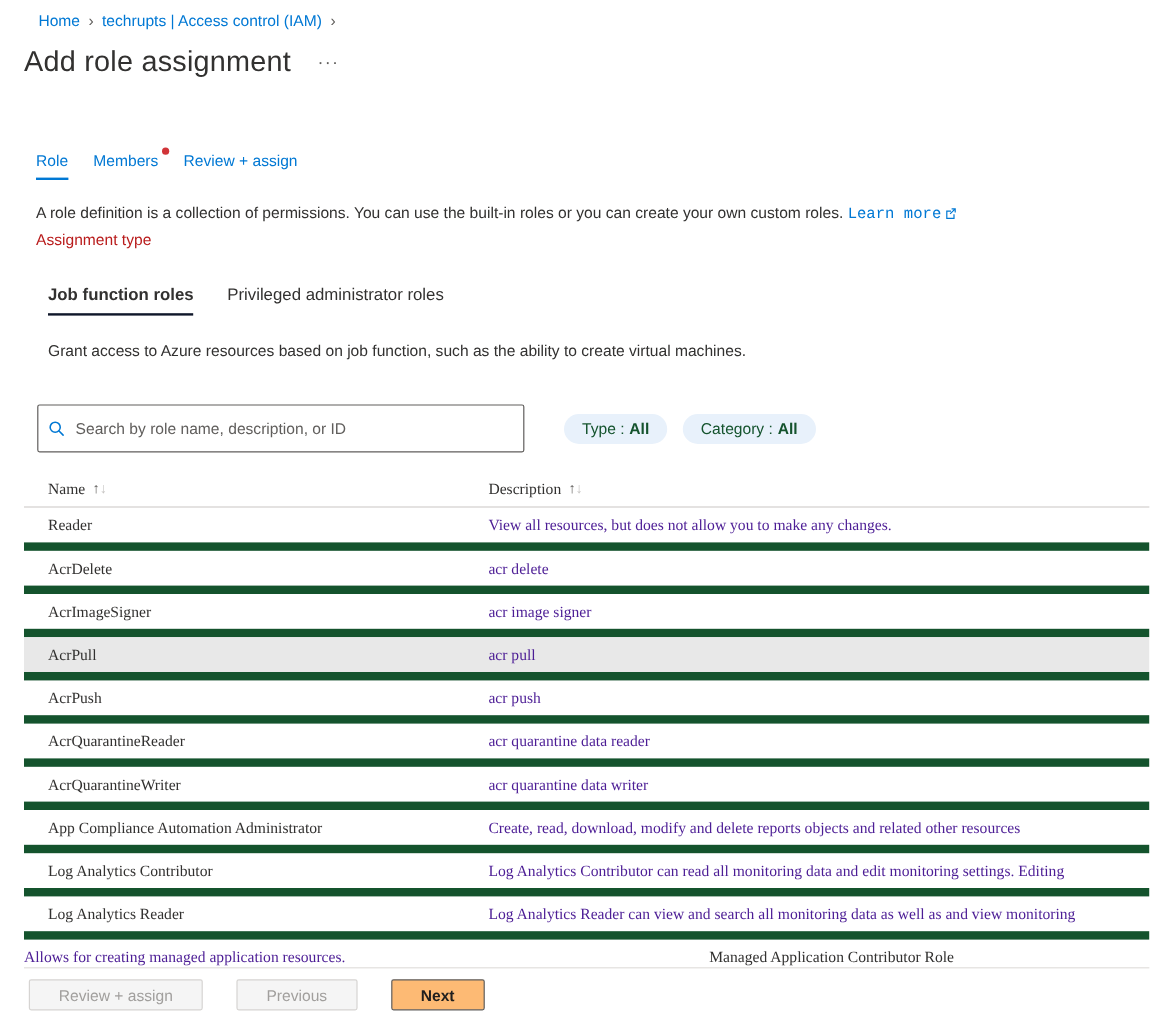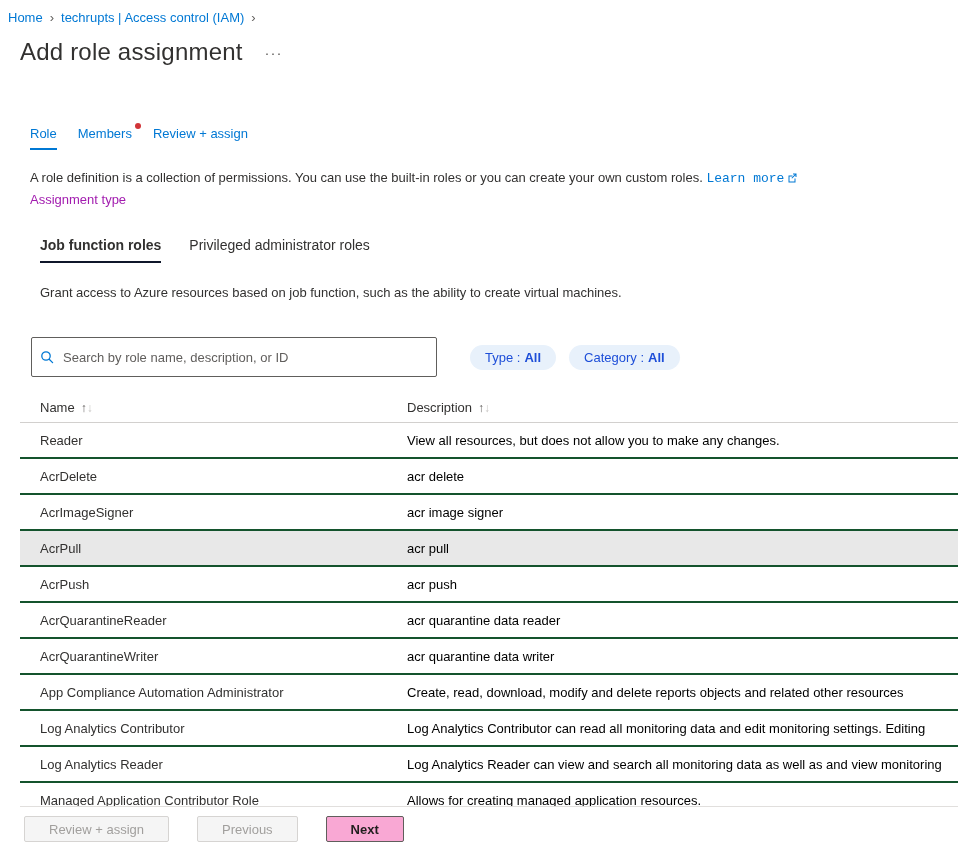--- a/index.html
+++ b/index.html
@@ -7,40 +7,40 @@
   body {
     width: 958px; height: 856px;
     background: #ffffff;
     font-family: "Liberation Sans", sans-serif;
     color: #323130;
     overflow: hidden;
     position: relative;
   }
 
   
-  .breadcrumb { padding: 10px 0 0 8px; font-size: 13px; display: flex; align-items: flex-end; }
+  .breadcrumb { padding: 10px 0 0 32px; font-size: 13px; display: flex; align-items: flex-end; }
   .breadcrumb a { color: #0078d4; text-decoration: none; cursor: pointer; }
   .breadcrumb .sep { color: #605e5c; margin: 0 7px; font-size: 13px; }
 
   
   .title-row { margin: 13px 0 0 20px; display: flex; align-items: center; }
   .page-title { font-size: 24px; font-weight: 400; color: #323130; letter-spacing: 0.2px; }
   .more-dots { margin-left: 22px; color: #605e5c; font-size: 15px; letter-spacing: 1px; cursor: pointer; }
 
   
   .tabbar { margin: 60px 0 0 30px; display: flex; gap: 21px; font-size: 13px; }
   .tab { color: #0078d4; padding-bottom: 7px; cursor: pointer; position: relative; }
   .tab.active { border-bottom: 2px solid #0078d4; font-weight: 400; }
   .tab .dot { position: absolute; top: -3px; right: -9px; width: 6px; height: 6px; border-radius: 50%; background: #d13438; }
 
   
   .intro { margin: 18px 0 0 30px; font-size: 13px; line-height: 20px; color: #323130; }
   .intro a { color: #0078d4; text-decoration: none; cursor: pointer; font-family: Liberation Mono, monospace; }
   .ext-icon { display: inline-block; vertical-align: -1px; margin-left: 3px; }
-  .assignment-type { margin: 0 0 0 30px; font-size: 13px; line-height: 20px; color: #a21caf; }
+  .assignment-type { margin: 0 0 0 30px; font-size: 13px; line-height: 20px; color: #b91c1c; }
 
   
   .role-tabbar { margin: 27px 0 0 40px; display: flex; gap: 28px; font-size: 14px; }
   .role-tab { color: #323130; padding-bottom: 8px; cursor: pointer; }
   .role-tab.active { font-weight: 700; border-bottom: 2px solid #0f172a; }
 
   .grant-text { margin: 22px 0 0 40px; font-size: 13px; color: #323130; }
 
   
   .toolbar { margin: 37px 0 0 31px; display: flex; align-items: center; }
@@ -50,46 +50,46 @@
   }
   .searchbox svg { flex: 0 0 auto; margin-right: 7px; }
   .searchbox input {
     border: none; outline: none; flex: 1; font-size: 13px;
     font-family: "Liberation Sans", sans-serif; color: #323130; background: transparent;
   }
   .searchbox input::placeholder { color: #605e5c; opacity: 1; }
   .pills { display: flex; gap: 13px; margin-left: 33px; }
   .pill {
     background: #e8f1fb; border-radius: 13px; padding: 5px 15px;
-    font-size: 13px; color: #1d4ed8; cursor: pointer; white-space: nowrap;
+    font-size: 13px; color: #14532d; cursor: pointer; white-space: nowrap;
   }
   .pill b { font-weight: 700; margin-left: 4px; }
 
   
-  .table { margin: 16px 0 0 20px; width: 938px; }
+  .table { margin: 16px 0 0 20px; width: 938px; font-family: Liberation Serif, serif; }
   .thead { display: flex; align-items: center; height: 30px; border-bottom: 1px solid #d2d0ce; font-size: 13px; }
   .th { display: flex; align-items: center; cursor: pointer; }
   .th-name { width: 387px; padding-left: 20px; }
   .th-desc { flex: 1; }
   .sort { margin-left: 6px; font-size: 12px; }
   .sort .up { color: #605e5c; }
   .sort .down { color: #c8c6c4; }
 
   .tbody { height: 384px; overflow: hidden; border-bottom: 1px solid #e1dfdd; }
-  .row { display: flex; align-items: center; height: 36px; border-bottom: 2px solid #14532d; font-size: 13px; cursor: pointer; }
+  .row { display: flex; align-items: center; height: 36px; border-bottom: 7px solid #14532d; font-size: 13px; cursor: pointer; }
   .row.selected { background: #e8e8e8; }
   .cell { white-space: nowrap; overflow: hidden; }
   .cell.name { width: 387px; padding-left: 20px; color: #323130; }
-  .cell.desc { flex: 1; color: #000000; }
+  .cell.desc { flex: 1; color: #4c1d95; }
 
   
   .footer { position: absolute; left: 24px; top: 816px; display: flex; gap: 28px; }
   .btn {
     height: 26px; font-size: 13px; font-family: "Liberation Sans", sans-serif;
-    border-radius: 2px; padding: 0 24px; cursor: pointer; background: #f9a8d4;
+    border-radius: 2px; padding: 0 24px; cursor: pointer; background: #fdba74;
   }
   .btn.disabled { background: #f5f5f5; border: 1px solid #d6d4d2; color: #a19f9d; cursor: default; }
   .btn.primary-outline { border: 1px solid #605e5c; color: #201f1e; font-weight: 700; }
 </style>
 </head>
 <body>
 
 <div class="breadcrumb">
   <a>Home</a>
   <span class="sep">›</span>
@@ -201,22 +201,22 @@
     <div class="cell name">Log Analytics Contributor</div>
     <div class="cell desc">Log Analytics Contributor can read all monitoring data and edit monitoring settings. Editing</div>
   </div>
 
   <div class="row">
     <div class="cell name">Log Analytics Reader</div>
     <div class="cell desc">Log Analytics Reader can view and search all monitoring data as well as and view monitoring</div>
   </div>
 
   <div class="row">
+    <div class="cell desc">Allows for creating managed application resources.</div>
     <div class="cell name">Managed Application Contributor Role</div>
-    <div class="cell desc">Allows for creating managed application resources.</div>
   </div>
 </div>
 </div>
 
 <div class="footer">
   <button class="btn disabled">Review + assign</button>
   <button class="btn disabled">Previous</button>
   <button class="btn primary-outline">Next</button>
 </div>
 

